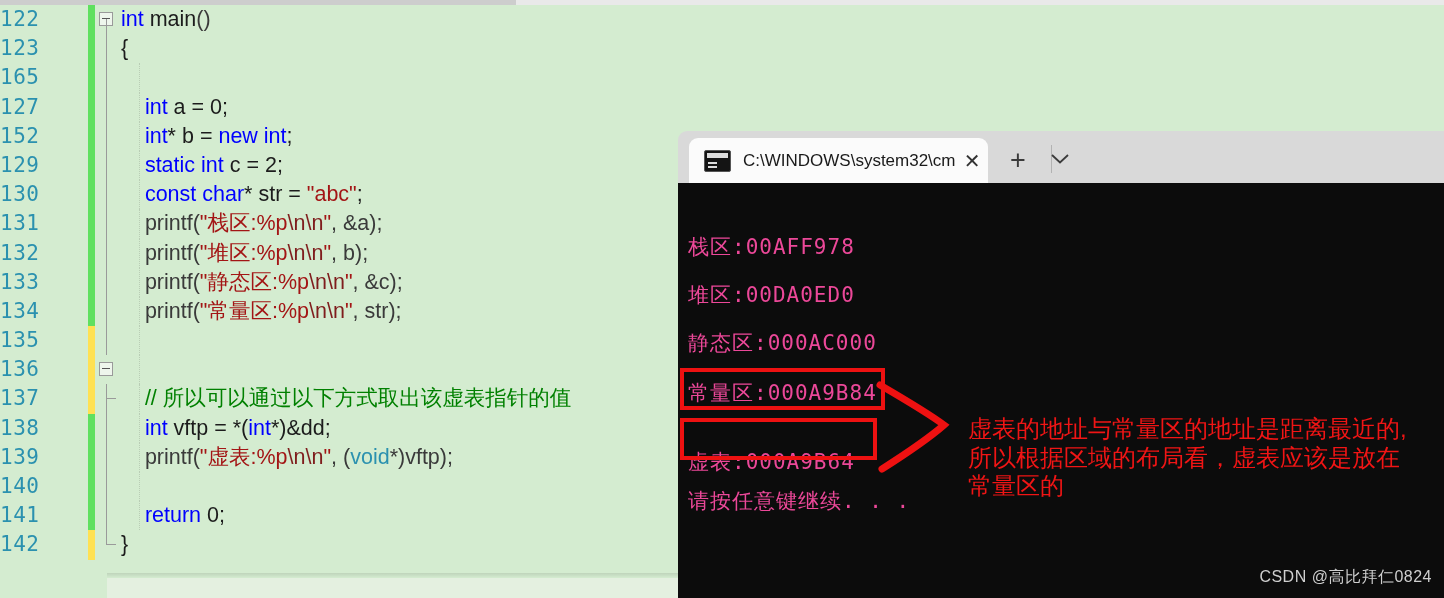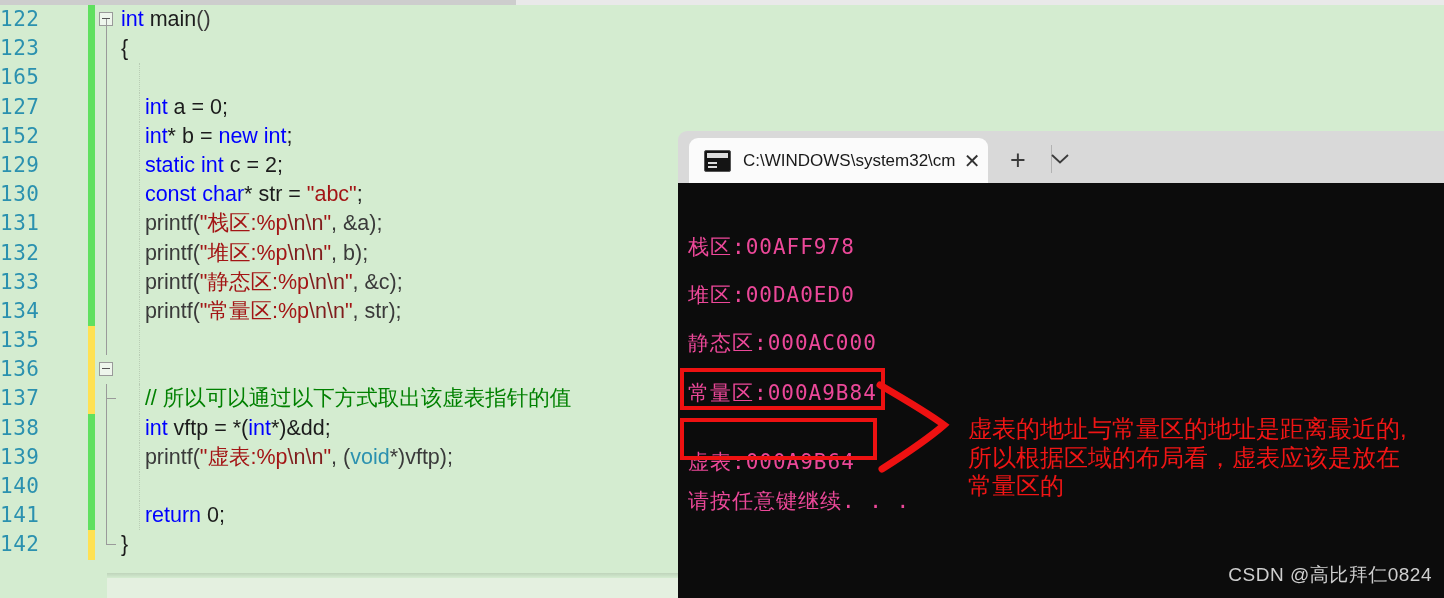--- a/index.html
+++ b/index.html
@@ -140,21 +140,21 @@
     position:absolute;left:10px;
     color:#ec4899;font-size:21px;
     font-family:"DejaVu Sans Mono","Liberation Mono",monospace;
     white-space:pre;letter-spacing:1px;
   }
   .hlbox{
     position:absolute;border:4px solid #ee1111;box-sizing:border-box;
   }
   #watermark{
     position:absolute;right:12px;bottom:10px;
-    color:#cfcfcf;font-size:19px;
+    color:#cfcfcf;font-size:16px;
     font-family:"Liberation Sans",sans-serif;letter-spacing:.5px;
   }
   .note{
     position:absolute;color:#f01515;font-size:24px;
     font-family:"Liberation Sans",sans-serif;line-height:28.5px;white-space:pre;
   }
   #arrow{position:absolute;left:196px;top:190px;}
 </style>
 </head>
 <body>

